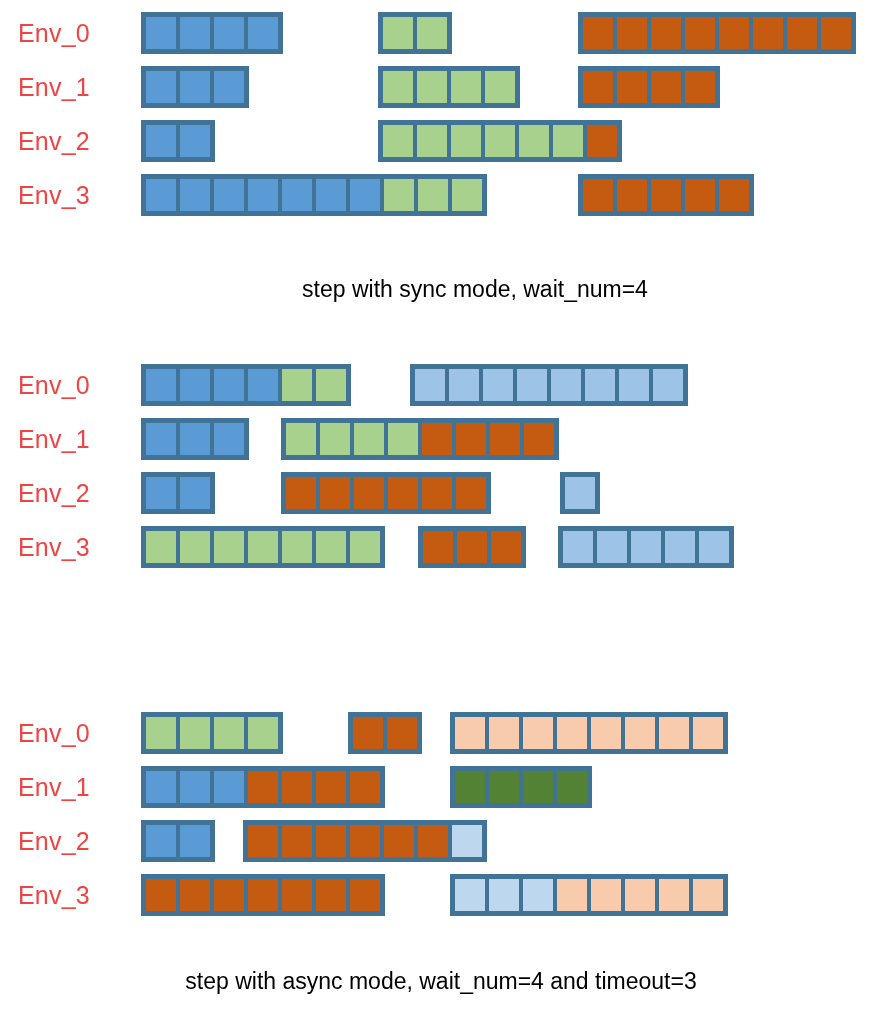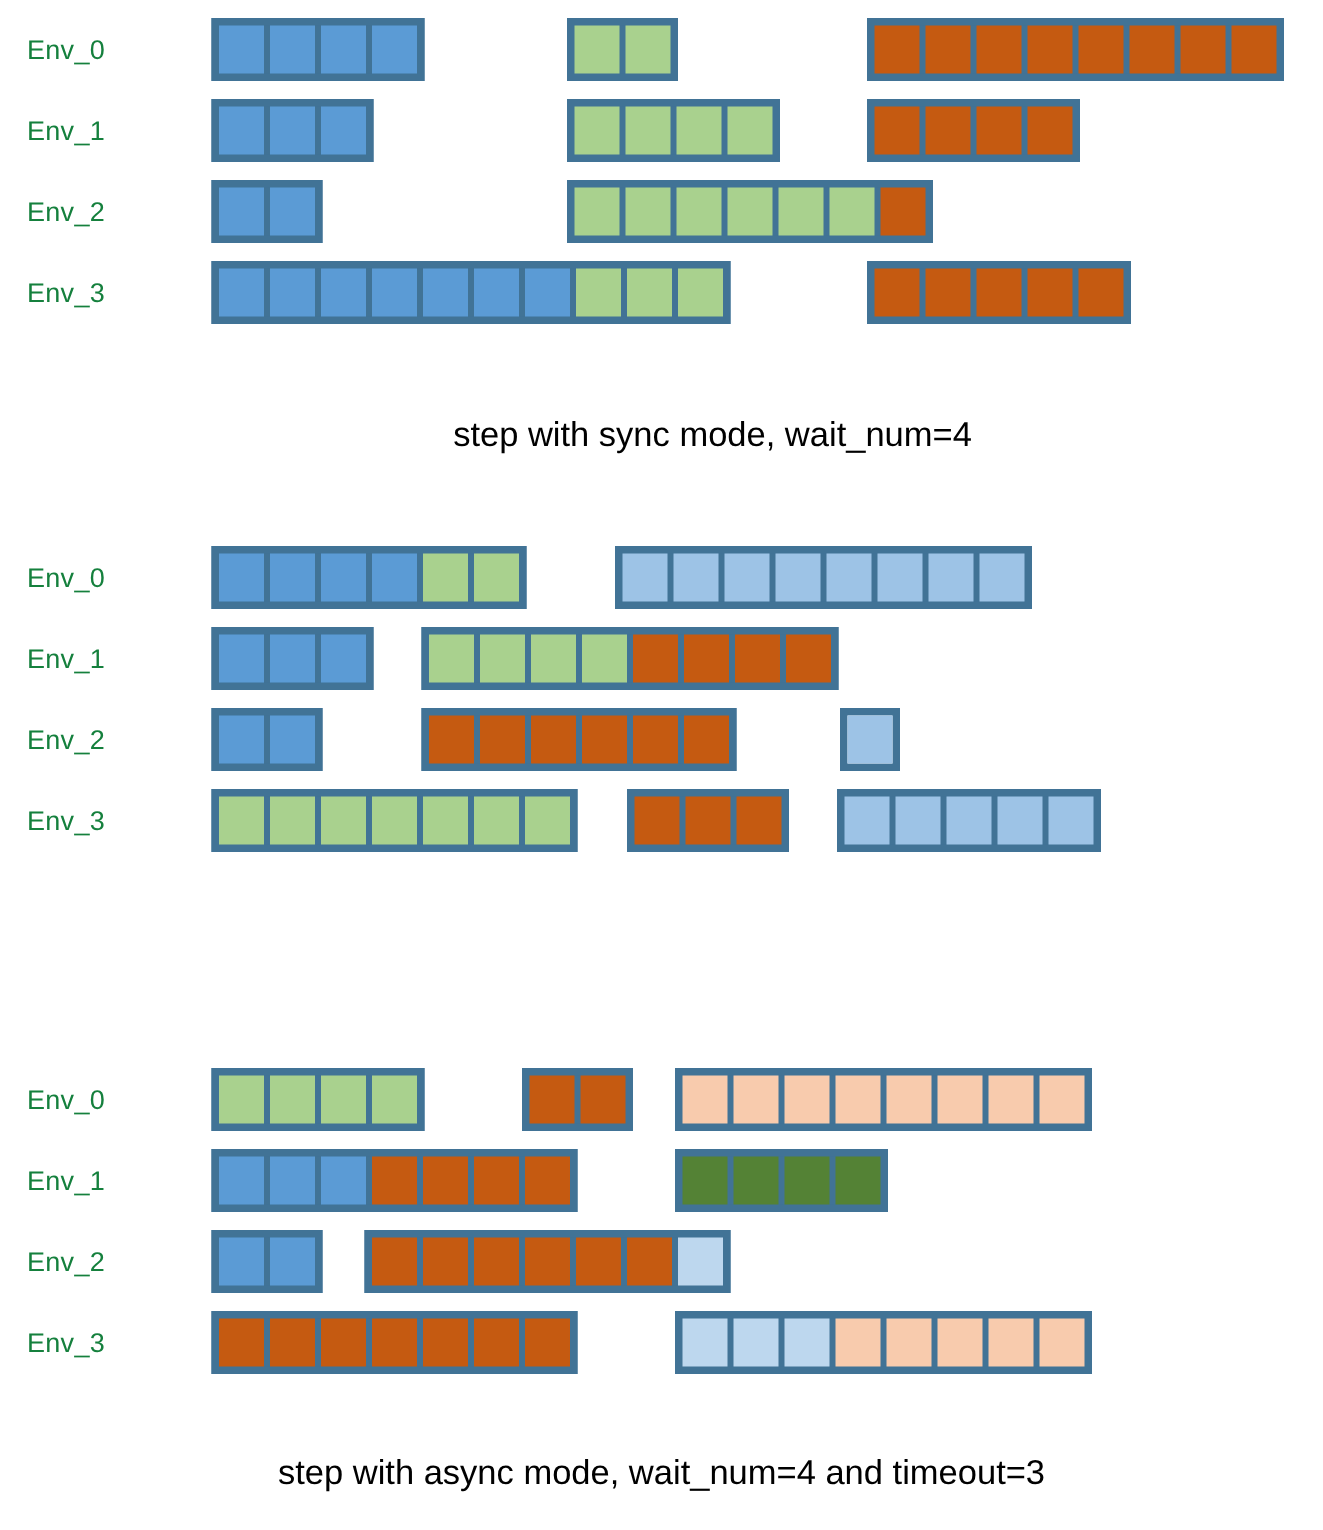--- a/index.html
+++ b/index.html
@@ -31,24 +31,24 @@
   .env-row {
     position: relative;
     height: 54px;
   }
 
   .env-label {
     position: absolute;
     left: 18px;
     top: 50%;
     transform: translateY(-50%);
-    font-size: 18px;
+    font-size: 25px;
     line-height: 1;
     letter-spacing: 0.2px;
-    color: #15803d;
+    color: #ef4444;
     white-space: nowrap;
     font-family: "Liberation Sans", sans-serif;
   }
 
   
   .cell-group {
     position: absolute;
     top: 50%;
     transform: translateY(-50%);
     display: flex;

